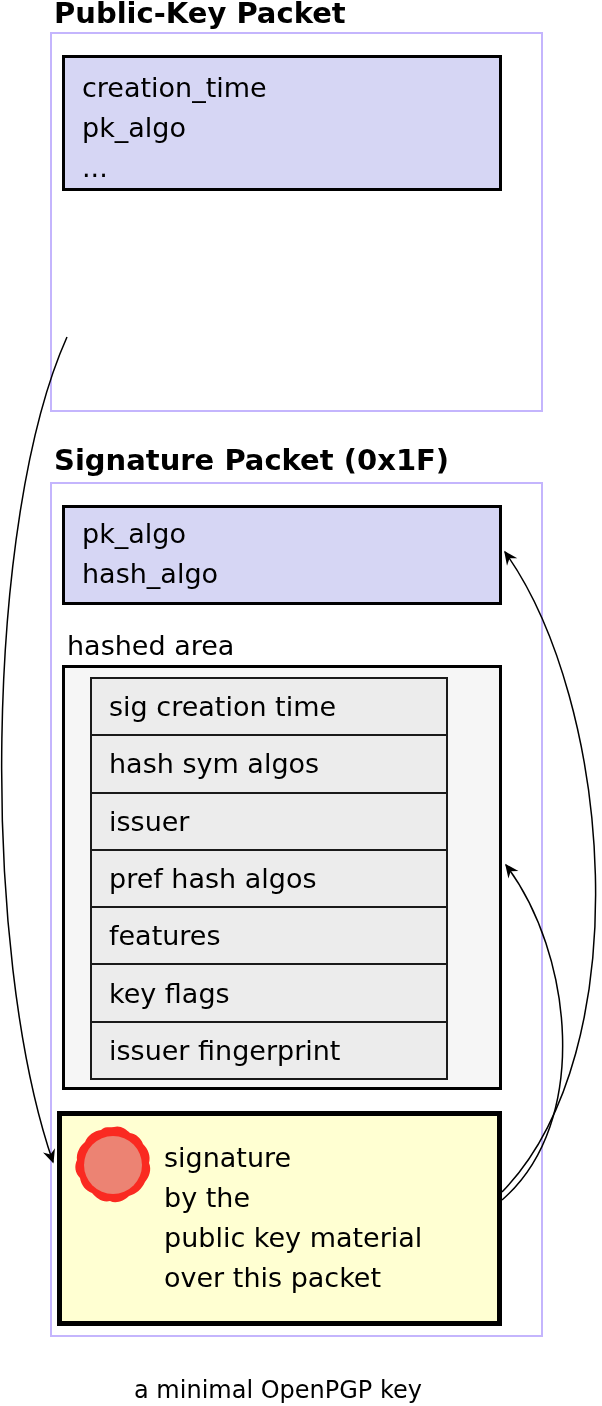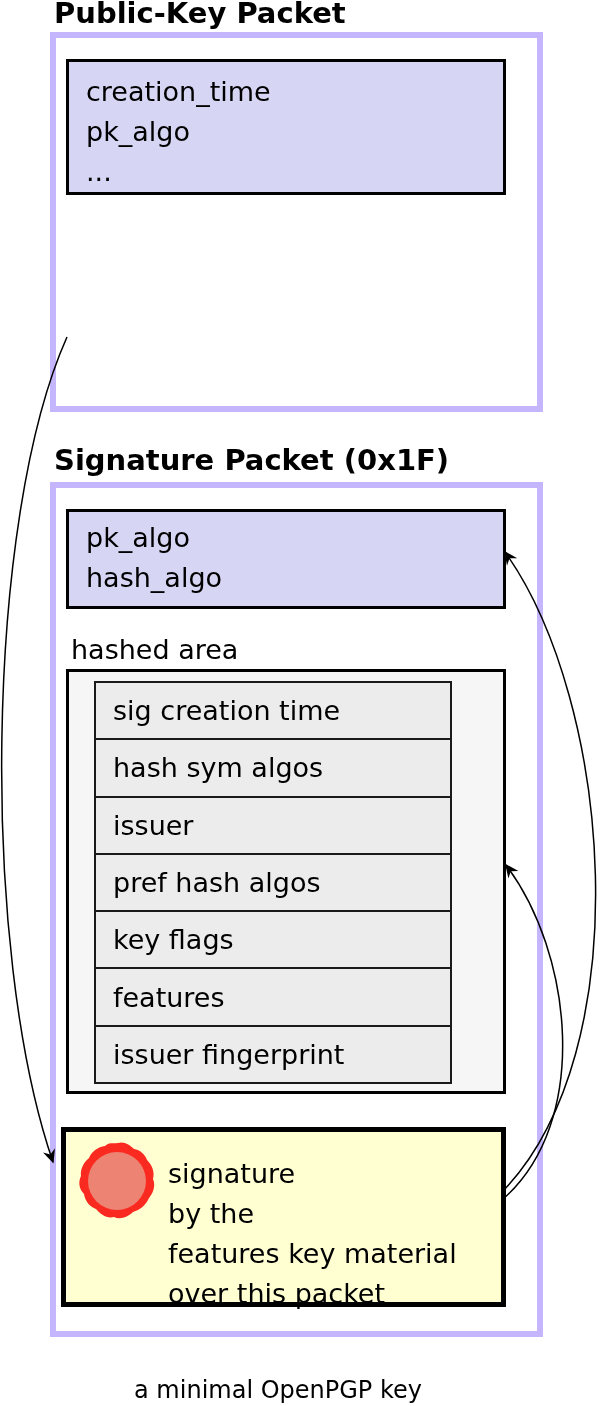--- a/index.html
+++ b/index.html
@@ -5,21 +5,21 @@
   html,body{margin:0;padding:0;background:#fff;}
   *{box-sizing:border-box;}
   .canvas{
     position:relative;width:602px;height:1406px;background:#fff;
     font-family:"DejaVu Sans","Liberation Sans",sans-serif;color:#000;overflow:hidden;
   }
   .pkt-title{position:absolute;font-size:29px;font-weight:bold;white-space:nowrap;line-height:34px;}
   #title-public{left:54px;top:-4px;}
   #title-signature{left:54px;top:443px;}
 
-  .outer-box{position:absolute;left:50px;width:493px;border:6px solid #c4b5fd;background:#fff;}
+  .outer-box{position:absolute;left:50px;width:493px;border:2px solid #c4b5fd;background:#fff;}
   #pkp-box{top:32px;height:380px;}
   #sig-box{top:482px;height:855px;}
 
   .inner-box{position:absolute;border:3px solid #000;}
   .fields-box{background:var(--fields-bg,#d6d6f4);font-size:27px;line-height:40px;}
   .fields-box .fline{white-space:nowrap;}
 
   #pk-fields{left:10px;top:21px;width:440px;height:136px;padding:10px 0 0 17px;}
   #pk-material{left:10px;top:157px;width:440px;height:102px;background:var(--material-bg,#ddf8dd);
     display:flex;align-items:center;}
@@ -29,22 +29,22 @@
   #sig-fields{left:10px;top:21px;width:440px;height:100px;padding:6px 0 0 17px;}
 
   .hashed-label{position:absolute;left:15px;top:144px;font-size:27px;line-height:36px;white-space:nowrap;}
   #hashed-box{left:10px;top:181px;width:440px;height:425px;background:var(--hashed-bg,#f6f6f6);}
   .subpacket-table{position:absolute;left:25px;top:9px;width:358px;height:403px;
     border:2px solid #1a1a1a;display:flex;flex-direction:column;}
   .subpacket-row{flex:1 1 0;background:var(--row-bg,#ececec);display:flex;align-items:center;
     padding-left:17px;font-size:27px;border-bottom:2px solid #1a1a1a;white-space:nowrap;}
   .subpacket-row:last-child{border-bottom:none;}
 
-  #sig-value{left:5px;top:627px;width:445px;height:180px;border:5px solid #000;
-    background:var(--signature-bg,#ffffd2);margin-top:12px;}
+  #sig-value{left:5px;top:627px;width:445px;height:215px;border:5px solid #000;
+    background:var(--signature-bg,#ffffd2);}
   .seal-svg{position:absolute;left:9px;top:7px;overflow:visible;}
   .sig-lines{padding:22px 0 0 102px;font-size:27px;line-height:40px;}
   .sig-lines .sline{white-space:nowrap;}
 
   .caption{position:absolute;left:0;top:1376px;width:556px;text-align:center;font-size:24px;}
 
   .arrows-svg{position:absolute;left:0;top:0;pointer-events:none;}
 </style>
 </head>
 <body>
@@ -70,37 +70,37 @@
     </div>
 
     <div class="hashed-label">hashed area</div>
 
     <div class="inner-box" id="hashed-box">
       <div class="subpacket-table">
         <div class="subpacket-row">sig creation time</div>
         <div class="subpacket-row">hash sym algos</div>
         <div class="subpacket-row">issuer</div>
         <div class="subpacket-row">pref hash algos</div>
+        <div class="subpacket-row">features</div>
         <div class="subpacket-row">key flags</div>
-        <div class="subpacket-row">features</div>
         <div class="subpacket-row">issuer fingerprint</div>
       </div>
     </div>
 
     <div class="inner-box" id="sig-value">
       <svg class="seal-svg" width="86" height="86" viewBox="0 0 86 86">
         <path fill="#fa2a21" d="M43,4 C49,2 55,6 59,10 C65,11 70,15 72,21 C77,26 80,33 78,40
           C81,47 78,54 74,59 C71,66 65,71 58,73 C53,78 45,81 39,78 C32,80 25,75 21,70
           C15,68 10,62 9,55 C4,50 3,43 6,37 C5,30 9,23 14,19 C17,12 23,8 30,7 C34,3 38,5 43,4 Z"></path>
         <circle cx="42" cy="42" r="29" fill="#ec8373"></circle>
       </svg>
       <div class="sig-lines">
         <div class="sline">signature</div>
         <div class="sline">by the</div>
-        <div class="sline">features key material</div>
+        <div class="sline">public key material</div>
         <div class="sline">over this packet</div>
       </div>
     </div>
   </div>
 
   <div class="caption">a minimal OpenPGP key</div>
 
   <svg class="arrows-svg" width="602" height="1406" viewBox="0 0 602 1406">
     <defs>
       <marker id="ah" viewBox="0 0 10 10" refX="8.6" refY="5" markerWidth="10" markerHeight="10" orient="auto">

